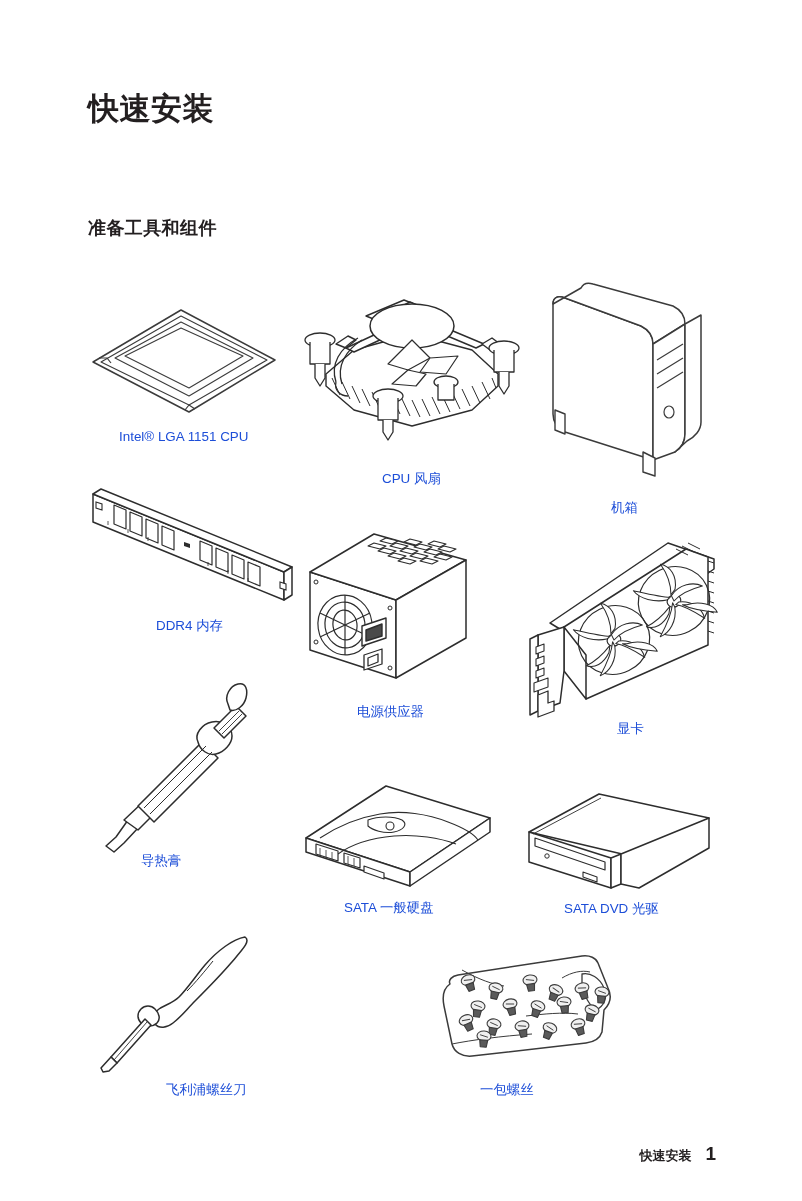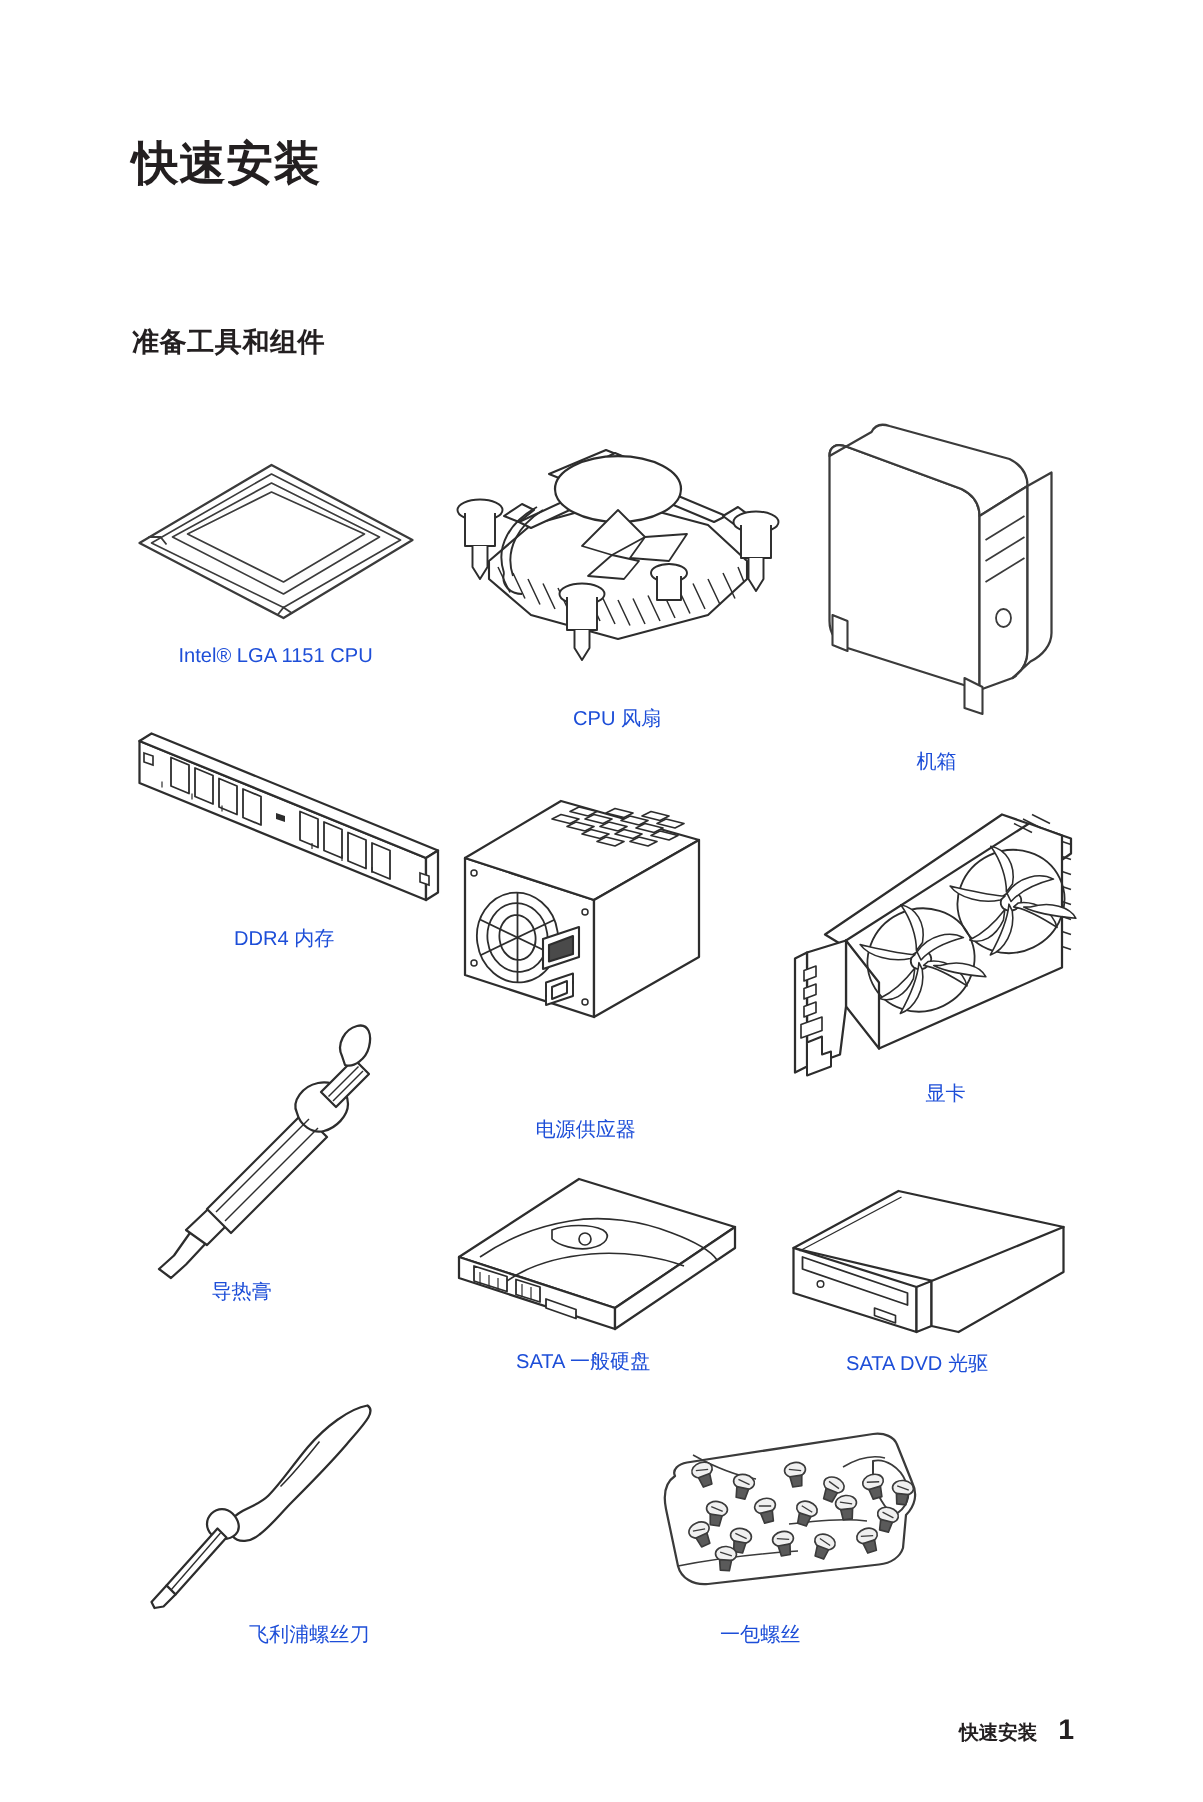--- a/index.html
+++ b/index.html
@@ -323,21 +323,21 @@
         <path d="M104 14 L110 11 L122 14 L116 17 Z"></path>
         <path d="M114 19 L120 16 L132 19 L126 22 Z"></path>
         <path d="M124 24 L130 21 L142 24 L136 27 Z"></path>
         <path d="M128 16 L134 13 L146 16 L140 19 Z"></path>
         <path d="M138 21 L144 18 L156 21 L150 24 Z"></path>
         <path d="M120 33 L126 30 L138 33 L132 36 Z"></path>
         <path d="M134 29 L140 26 L152 29 L146 32 Z"></path>
       </g>
     </svg>
   </div>
-  <div class="caption" style="left:357px; top:703px;margin-top:41px;">电源供应器</div>
+  <div class="caption" style="left:357px; top:703px;">电源供应器</div>
 
   <div class="part" style="left:508px; top:535px;">
     <svg width="218" height="190" viewBox="0 0 218 190">
       <g fill="#ffffff" stroke="#2d2d2d" stroke-width="1.5" stroke-linejoin="round">
 
         <path d="M42 88 L160 8 L206 24 L206 34 L88 116 Z"></path>
 
         <path d="M56 92 L178 14 L200 22 L200 110 L78 164 Z"></path>
 
         <path d="M56 92 L56 136 L78 164 L78 120 Z"></path>

